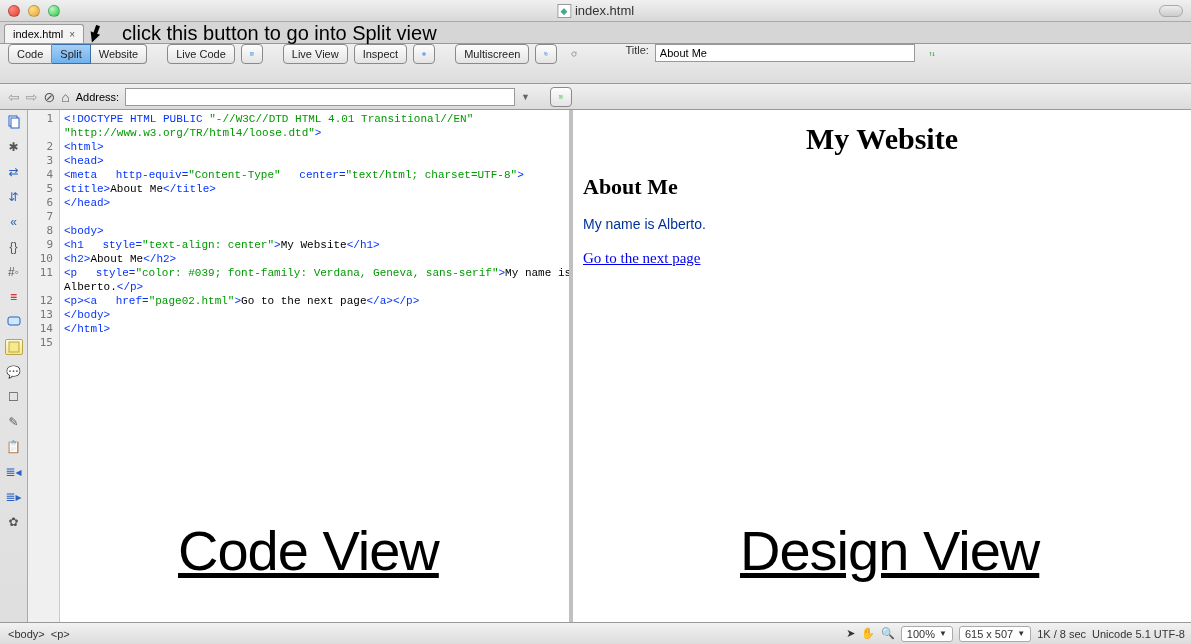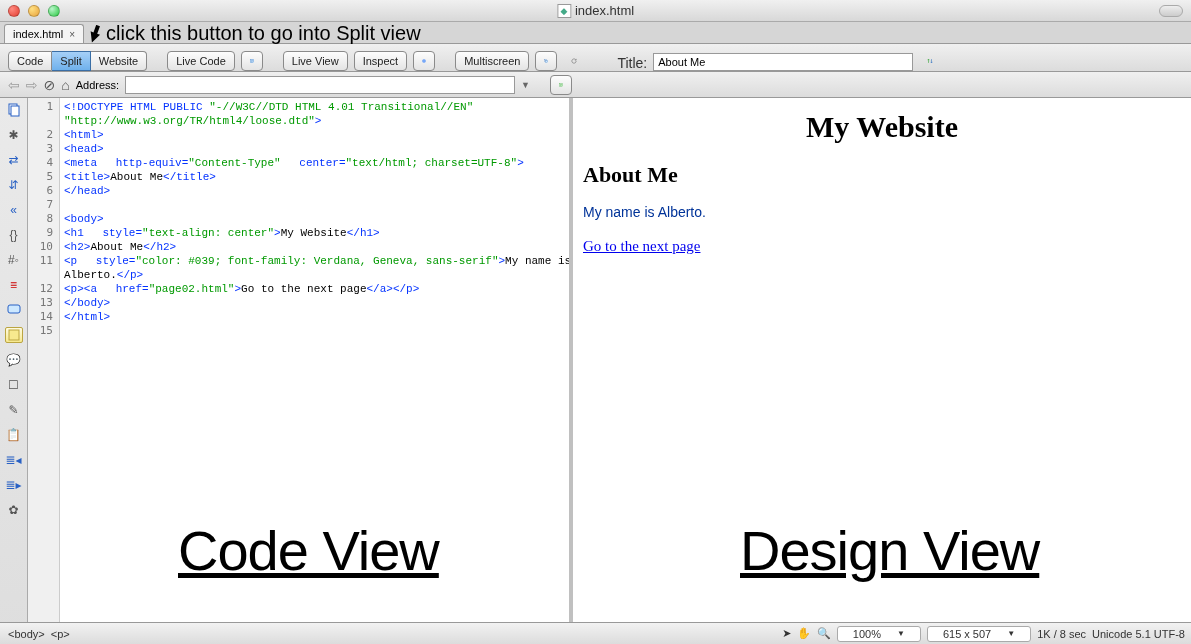--- a/index.html
+++ b/index.html
@@ -9,33 +9,33 @@
 .traffic-light { width: 12px; height: 12px; border-radius: 50%; border: 0.5px solid rgba(0,0,0,0.2); }
 .tl-red { background: radial-gradient(circle at 30% 30%, #ff8a80, #e33e32); }
 .tl-yellow { background: radial-gradient(circle at 30% 30%, #ffe082, #e8a33d); }
 .tl-green { background: radial-gradient(circle at 30% 30%, #b9f6ca, #28c840); }
 .title-center { position: absolute; left: 50%; transform: translateX(-50%); display: flex; align-items: center; gap: 4px; font-size: 13px; color: #333; }
 .title-icon-box { width: 14px; height: 14px; background: #fff; border: 1px solid #999; display: flex; align-items: center; justify-content: center; font-size: 9px; color: #4a8; }
 .pill { position: absolute; right: 8px; width: 24px; height: 12px; border-radius: 6px; background: linear-gradient(to bottom,#eee,#ccc); border: 1px solid #aaa; }
 .doc-tabs { background: #d6d6d6; border-bottom: 1px solid #999; height: 22px; display: flex; align-items: flex-end; padding-left: 4px; }
 .doc-tab { background: #f4f4f4; border: 1px solid #999; border-bottom: none; padding: 3px 8px; font-size: 11px; display: flex; align-items: center; gap: 6px; border-top-left-radius: 3px; border-top-right-radius: 3px; }
 .doc-tab .close-x { font-size: 10px; color: #555; }
-.annotation { position: absolute; top: 22px; left: 88px; font-family: "Arial Narrow", Arial, sans-serif; font-size: 20px; color: #000; display: flex; align-items: center; gap: 4px; z-index: 10; }
+.annotation { position: absolute; top: 22px; left: 88px; font-family: "Arial Narrow", Arial, sans-serif; font-size: 20px; color: #000; display: flex; align-items: center; gap: 20px; z-index: 10; }
 .arrow-svg { width: 14px; height: 18px; }
-.main-toolbar { background: linear-gradient(to bottom,#f0f0f0,#dcdcdc); border-bottom: 1px solid #999; height: 28px; display: flex; align-items: flex-end; padding: 0 8px; gap: 6px; }
+.main-toolbar { background: linear-gradient(to bottom,#f0f0f0,#dcdcdc); border-bottom: 1px solid #999; height: 40px; display: flex; align-items: flex-start; padding: 0 8px; gap: 6px; }
 .btn-group { display: flex; }
 .btn { background: linear-gradient(to bottom,#fdfdfd,#e4e4e4); border: 1px solid #8a8a8a; padding: 2px 8px; font-size: 11px; height: 20px; display: flex; align-items: center; color: #222; }
 .btn-group .btn:not(:first-child){ border-left: none; }
 .btn-group .btn:first-child{ border-top-left-radius: 4px; border-bottom-left-radius: 4px; }
 .btn-group .btn:last-child{ border-top-right-radius: 4px; border-bottom-right-radius: 4px; }
 .btn.active { background: linear-gradient(to bottom,#a6d0f7,#6fb1ec); border-color: #3a6ea5; }
 .btn.standalone { border-radius: 4px; }
 .icon-btn { width: 22px; height: 20px; border-radius: 4px; display: flex; align-items: center; justify-content: center; }
 .spacer { width: 8px; }
-.title-label { font-size: 14px; color: #333; margin-left: 12px; }
+.title-label { font-size: 11px; color: #333; margin-left: 20px; }
 .title-input { border: 1px solid #999; height: 18px; width: 260px; padding: 0 4px; font-size: 11px; background: #fff; }
 .addr-bar { background: linear-gradient(to bottom,#f0f0f0,#dcdcdc); border-bottom: 1px solid #999; height: 26px; display: flex; align-items: center; padding: 0 8px; gap: 6px; }
 .nav-arrow { color: #999; font-size: 14px; }
 .addr-input { flex: 0 0 390px; height: 18px; border: 1px solid #999; background: #fff; padding: 0 4px; font-size: 11px; }
 .workspace { display: flex; height: 544px; }
 .side-toolbar { width: 28px; background: linear-gradient(to bottom,#eaeaea,#dedede); border-right: 1px solid #aaa; display: flex; flex-direction: column; align-items: center; padding-top: 4px; gap: 9px; }
 .side-icon { width: 18px; height: 16px; display: flex; align-items: center; justify-content: center; font-size: 12px; color: #555; }
 .side-icon.blue { color: #2860c4; }
 .side-icon.sel { background: linear-gradient(to bottom,#fffbe0,#f7e98e); border: 1px solid #bba542; border-radius: 2px; }
 .split-panes { flex: 1; display: flex; }
@@ -50,21 +50,21 @@
 .dp-h2 { font-size: 22px; font-weight: bold; margin-bottom: 16px; font-family: "Times New Roman", serif; }
 .dp-p1 { font-family: Verdana, Geneva, sans-serif; color: #003399; font-size: 14px; margin-bottom: 18px; }
 .dp-link { color: #0000ee; text-decoration: underline; font-size: 15px; }
 .overlay-label { position: absolute; font-family: "Arial Narrow", Arial, sans-serif; font-weight: 400; color: #000; text-decoration: underline; }
 .ov-code { top: 518px; left: 178px; font-size: 56px; letter-spacing: -1px; }
 .ov-design { top: 518px; left: 740px; font-size: 56px; letter-spacing: -1px; }
 .status-bar { position: absolute; bottom: 0; left: 0; right: 0; height: 22px; background: linear-gradient(to bottom,#f2f2f2,#dcdcdc); border-top: 1px solid #999; display: flex; align-items: center; padding: 0 6px; font-size: 11px; color: #333; justify-content: space-between; }
 .status-left { display: flex; gap: 2px; }
 .tag-crumb { padding: 0 2px; }
 .status-right { display: flex; align-items: center; gap: 6px; }
-.status-box { border: 1px solid #aaa; padding: 1px 15px; background: #fff; border-radius: 3px; display: flex; align-items: center; gap: 16px; }
+.status-box { border: 1px solid #aaa; padding: 1px 5px; background: #fff; border-radius: 3px; display: flex; align-items: center; gap: 4px; }
 .mini-icon { font-size: 11px; }
 svg { display: block; }
 </style>
 </head>
 <body>
 
 <div class="titlebar">
   <div class="traffic-lights">
     <div class="traffic-light tl-red"></div>
     <div class="traffic-light tl-yellow"></div>

